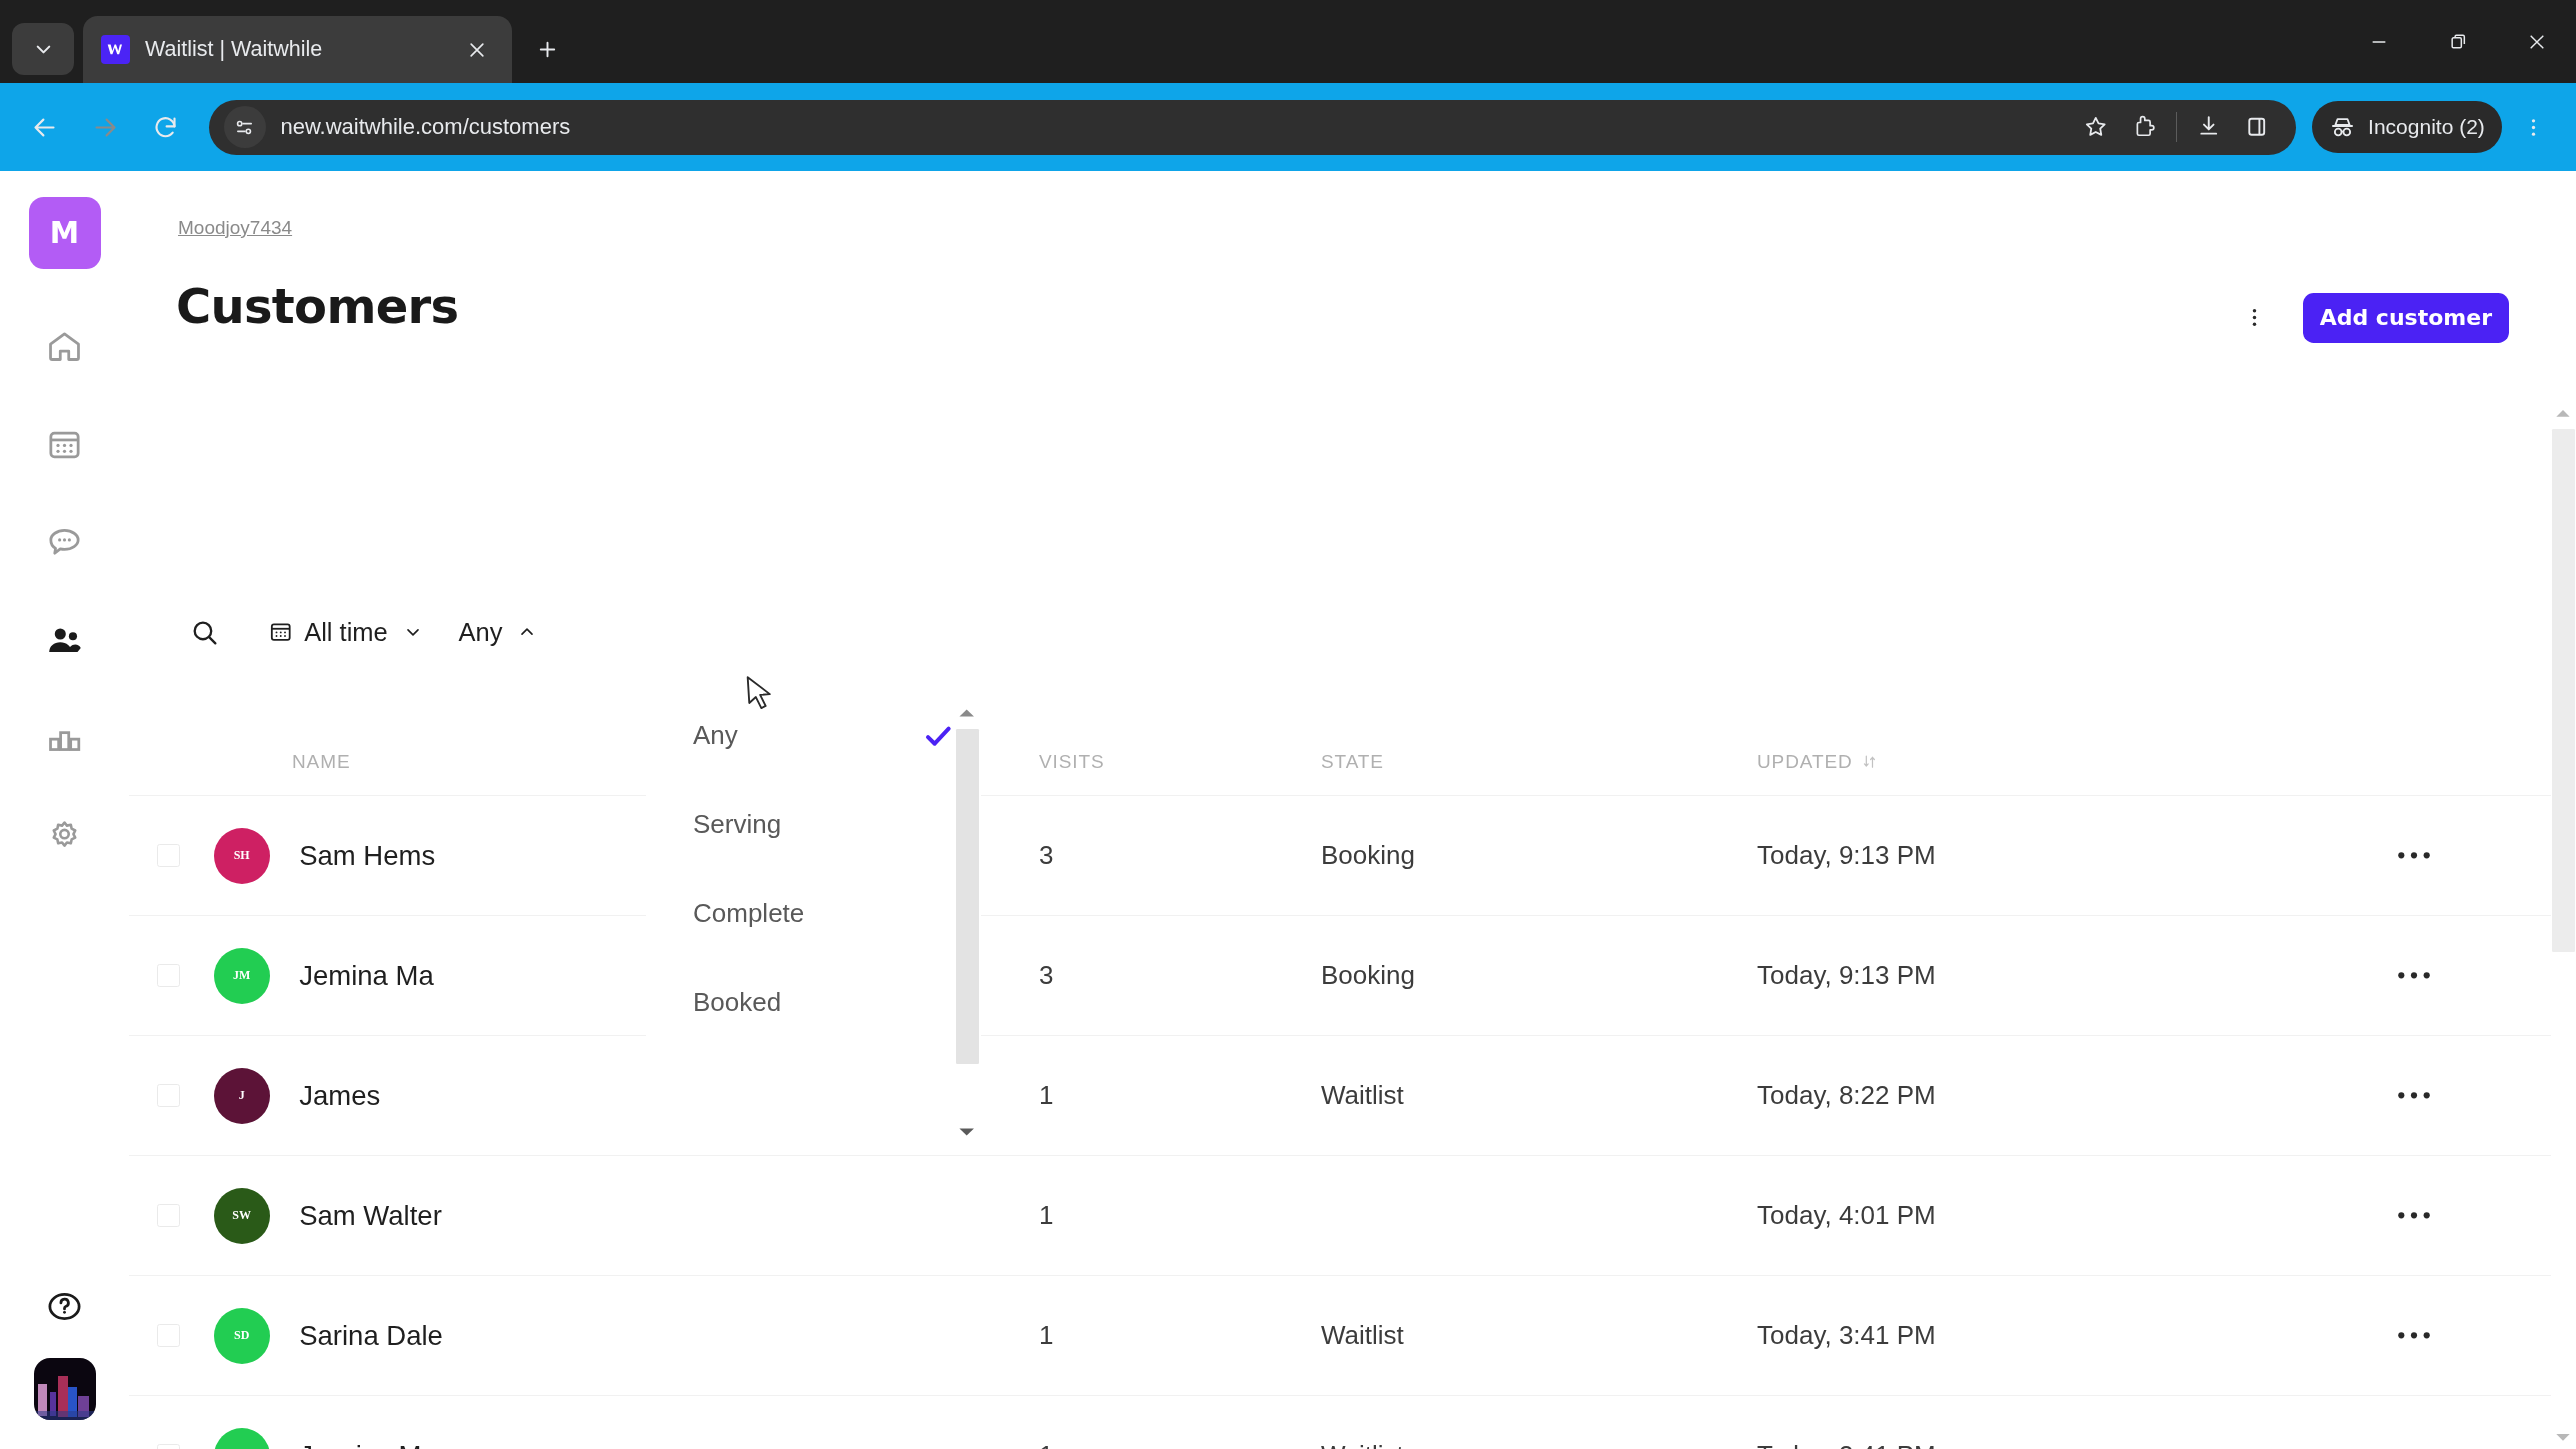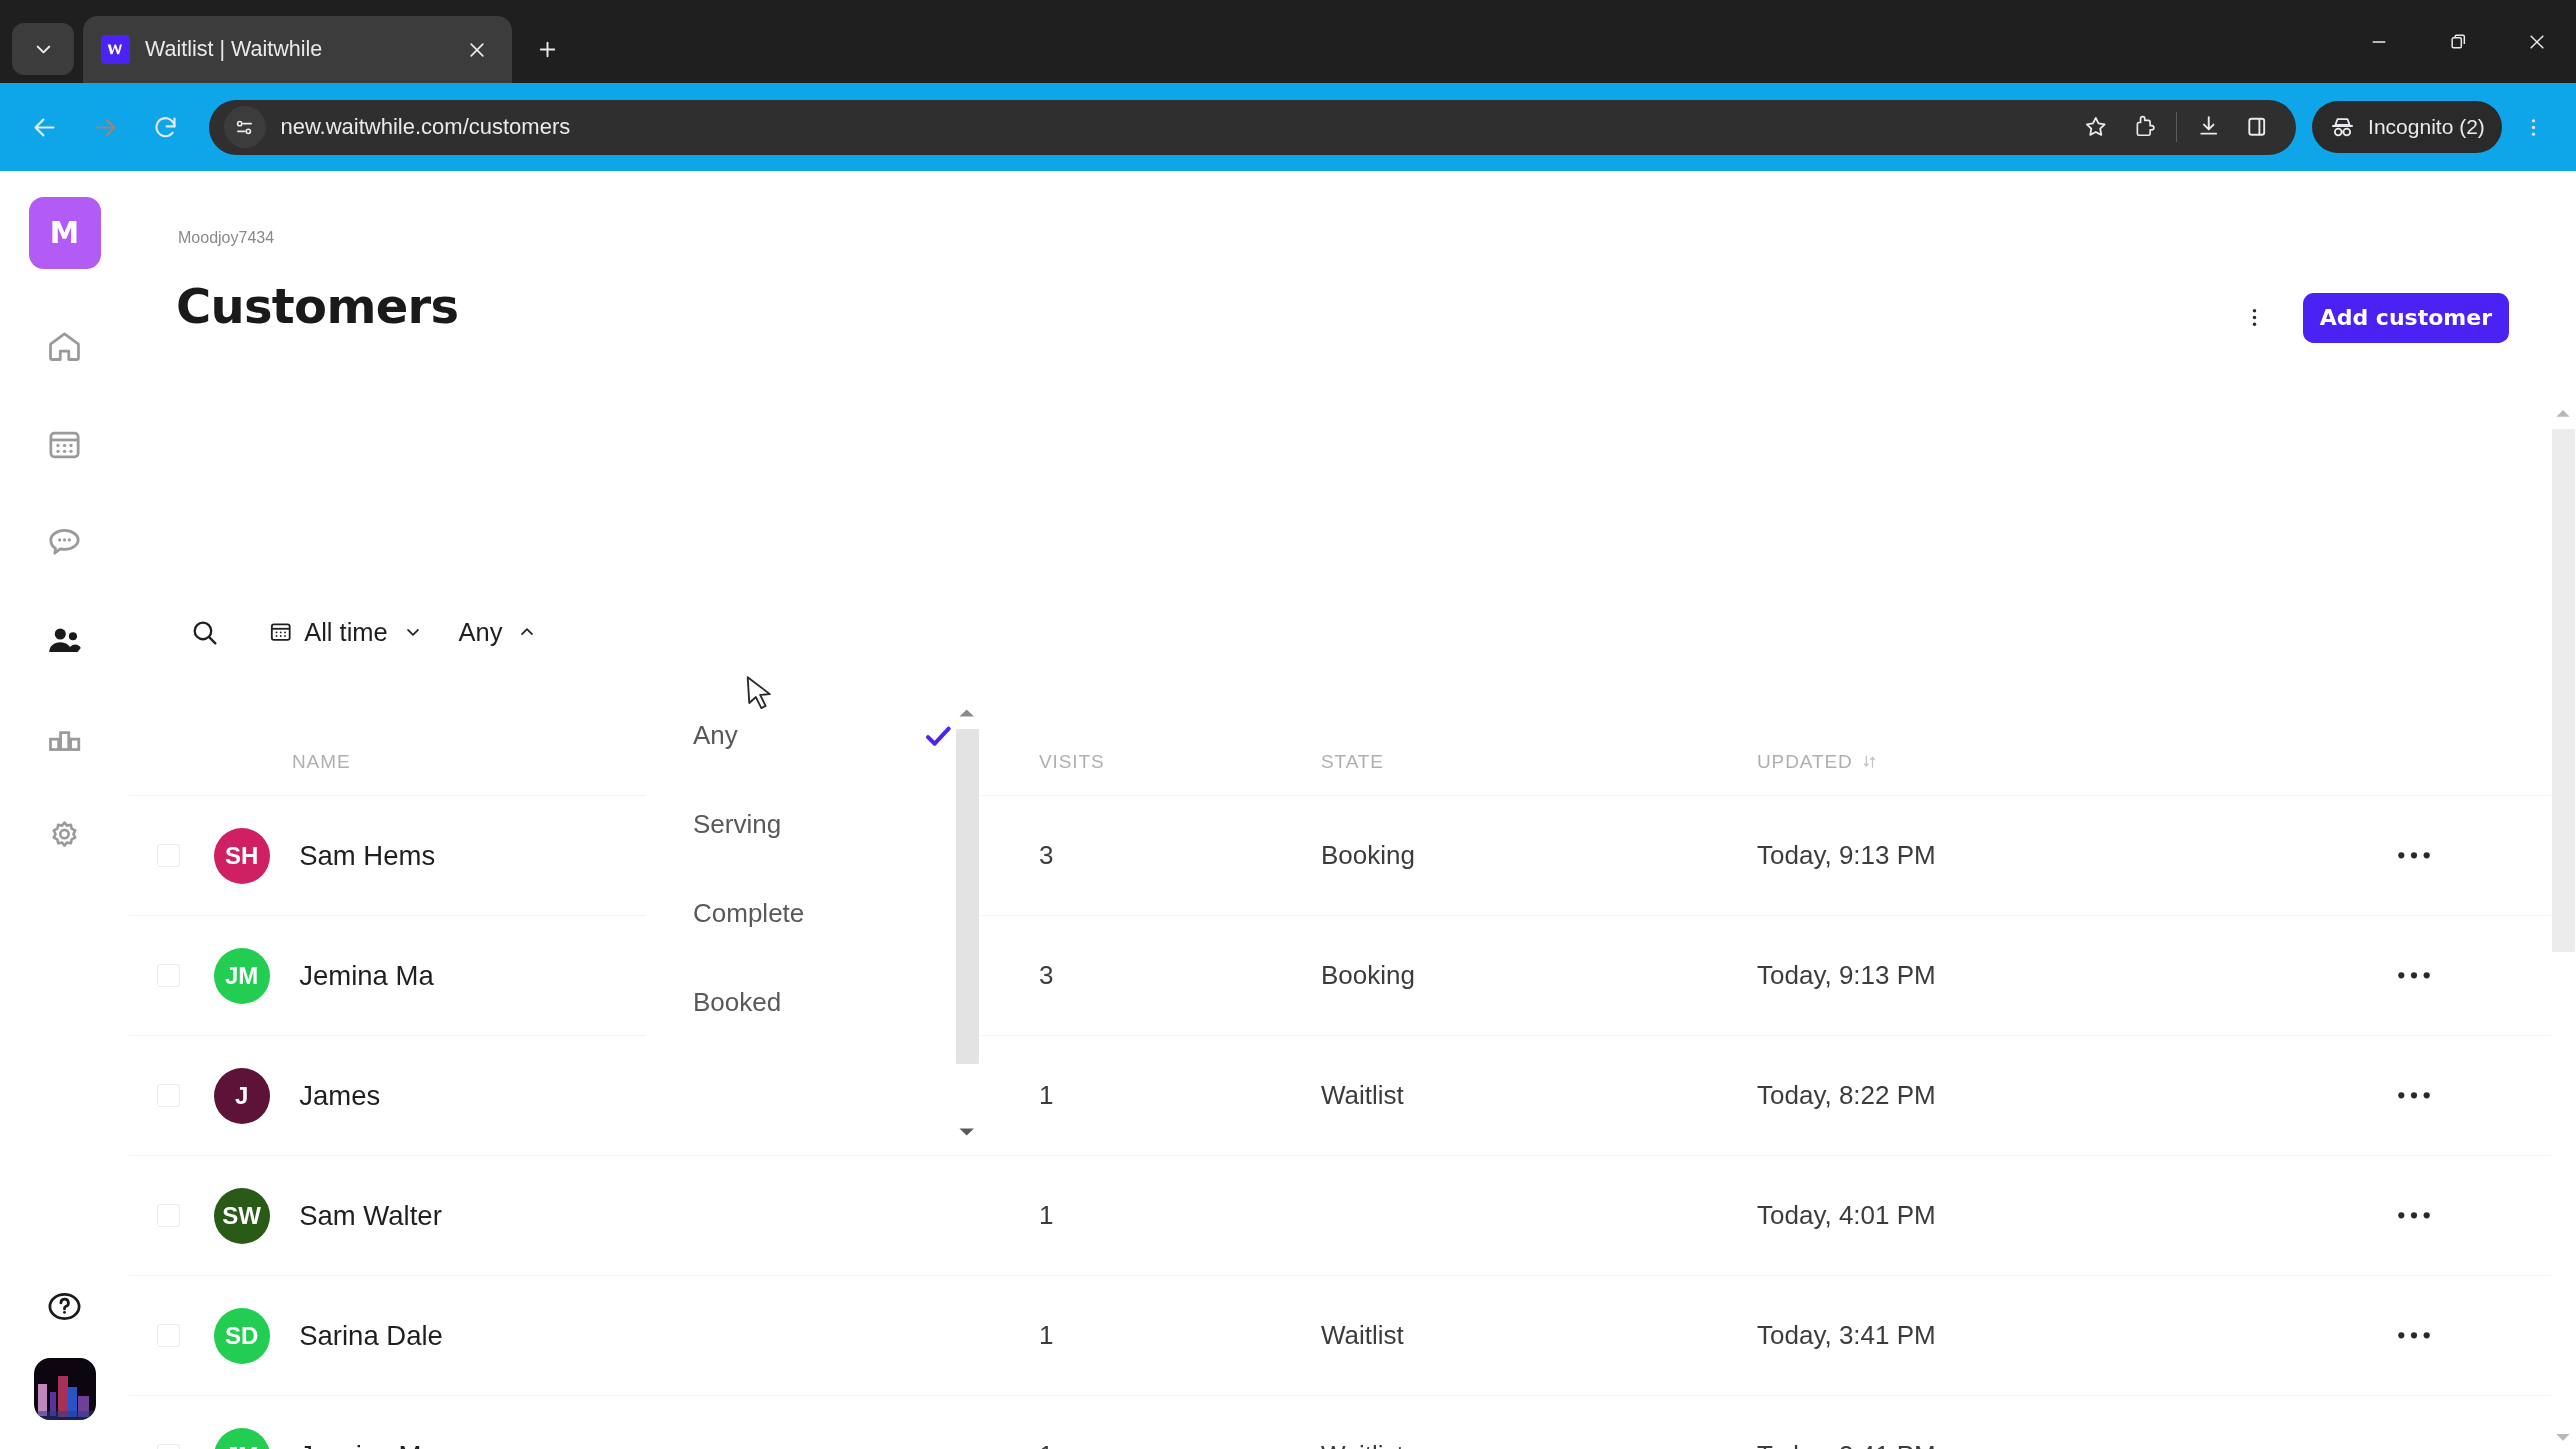--- a/index.html
+++ b/index.html
@@ -151,22 +151,22 @@
   .rail-avatar .b2 { position:absolute; left:26%; top:55%; width:10%; height:40%; background:#6a3fbf; opacity:.8; }
   .rail-avatar .b3 { position:absolute; left:40%; top:30%; width:16%; height:66%; background:#d03a6a; opacity:.8; }
   .rail-avatar .b4 { position:absolute; left:56%; top:48%; width:14%; height:48%; background:#2f63e8; opacity:.85; }
   .rail-avatar .b5 { position:absolute; left:72%; top:62%; width:18%; height:34%; background:#9a5ad0; opacity:.7; }
   .rail-avatar .b6 { position:absolute; left:0; bottom:0; width:100%; height:14%; background:#2a3a8a; opacity:.55; }
 
   
   .content { flex: 1 1 auto; position: relative; overflow: hidden; }
 
   .breadcrumb {
-    position: absolute; left: 49px; top: 58px;
-    font-size: 16px; color: #8a8a8a;
+    position: absolute; left: 49px; top: 46px;
+    font-size: 19px; color: #8a8a8a; text-decoration: underline;
   }
   .page-title {
     position: absolute; left: 47px; top: 107px;
     font-size: 48px; font-weight: bold; color: #1a1a1a;
     font-family: "DejaVu Sans", sans-serif; letter-spacing: -0.7px;
   }
   .hdr-actions {
     position: absolute; right: 67px; top: 121px;
     display: flex; align-items: center;
   }
@@ -236,22 +236,22 @@
     border-top: 0.7px solid #f1f1f1;
   }
   .c-check { width: 78px; flex: 0 0 auto; display: flex; align-items: center; justify-content: center; }
   .chk {
     width: 23px; height: 23px; border: 1.3px solid #eaeaea; border-radius: 2.7px; background: #fff;
   }
   .c-name { width: 832px; flex: 0 0 auto; display: flex; align-items: center; padding-left: 6.7px; }
   .avatar {
     width: 56px; height: 56px; border-radius: 50%;
     display: flex; align-items: center; justify-content: center;
-    color: #ffffff; font-size: 24px; font-weight: bold; flex: 0 0 auto;
-    font-family: Liberation Sans, sans-serif;
+    color: #ffffff; font-size: 12px; font-weight: bold; flex: 0 0 auto;
+    font-family: Liberation Serif, serif;
   }
   .nm { font-size: 27.5px; color: #1f1f1f; margin-left: 29.5px; white-space: nowrap; }
   .c-visits { width: 282px; flex: 0 0 auto; font-size: 26px; color: #3c3c3c; }
   .c-state { width: 436px; flex: 0 0 auto; font-size: 26px; color: #3c3c3c; }
   .c-updated { width: 604px; flex: 0 0 auto; font-size: 26px; color: #3c3c3c; }
   .c-more { flex: 1 1 auto; display: flex; align-items: center; justify-content: flex-start; padding-left: 36px; }
   .c-more svg { width: 34px; height: 10.7px; }
 
   .th-name { width: 832px; flex: 0 0 auto; padding-left: 85px; }
   .th-visits { width: 282px; flex: 0 0 auto; }

